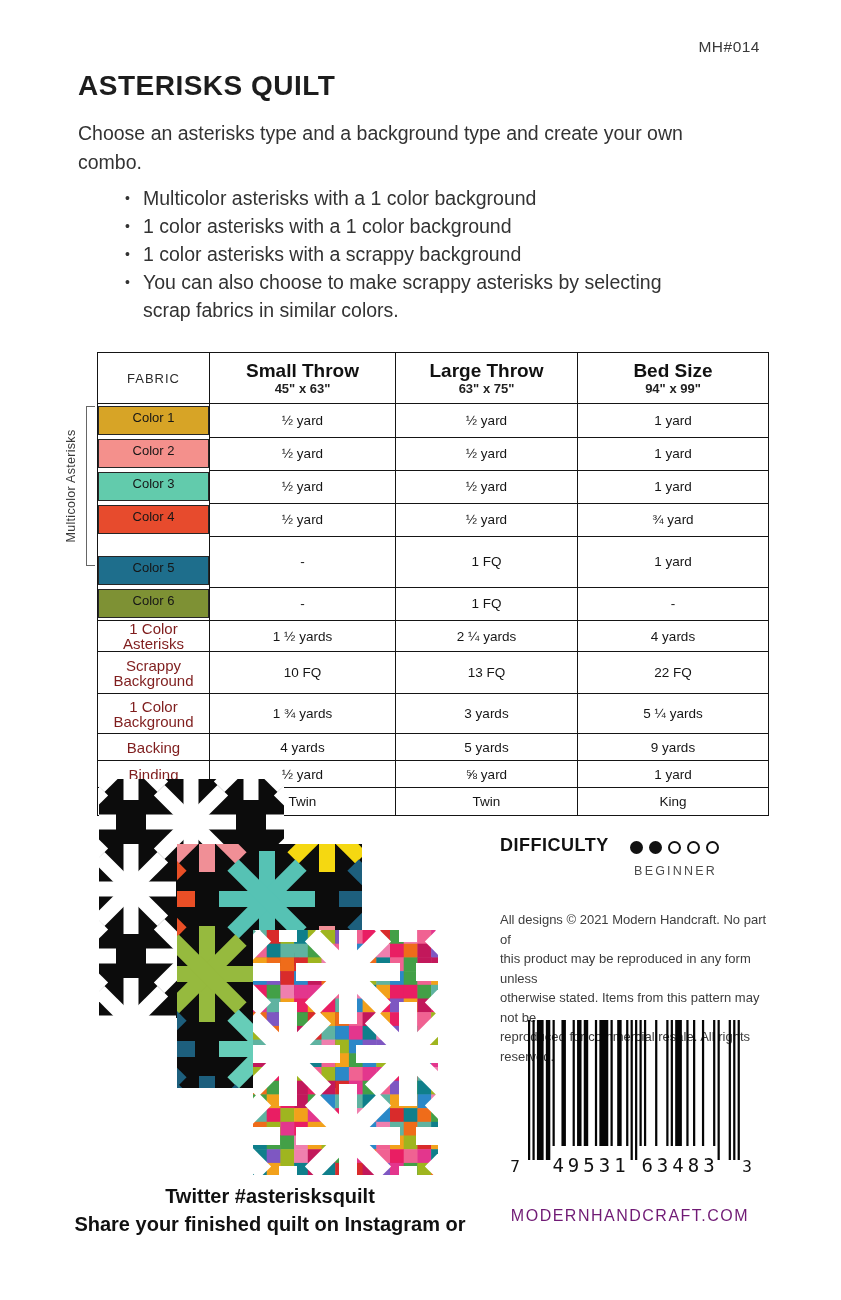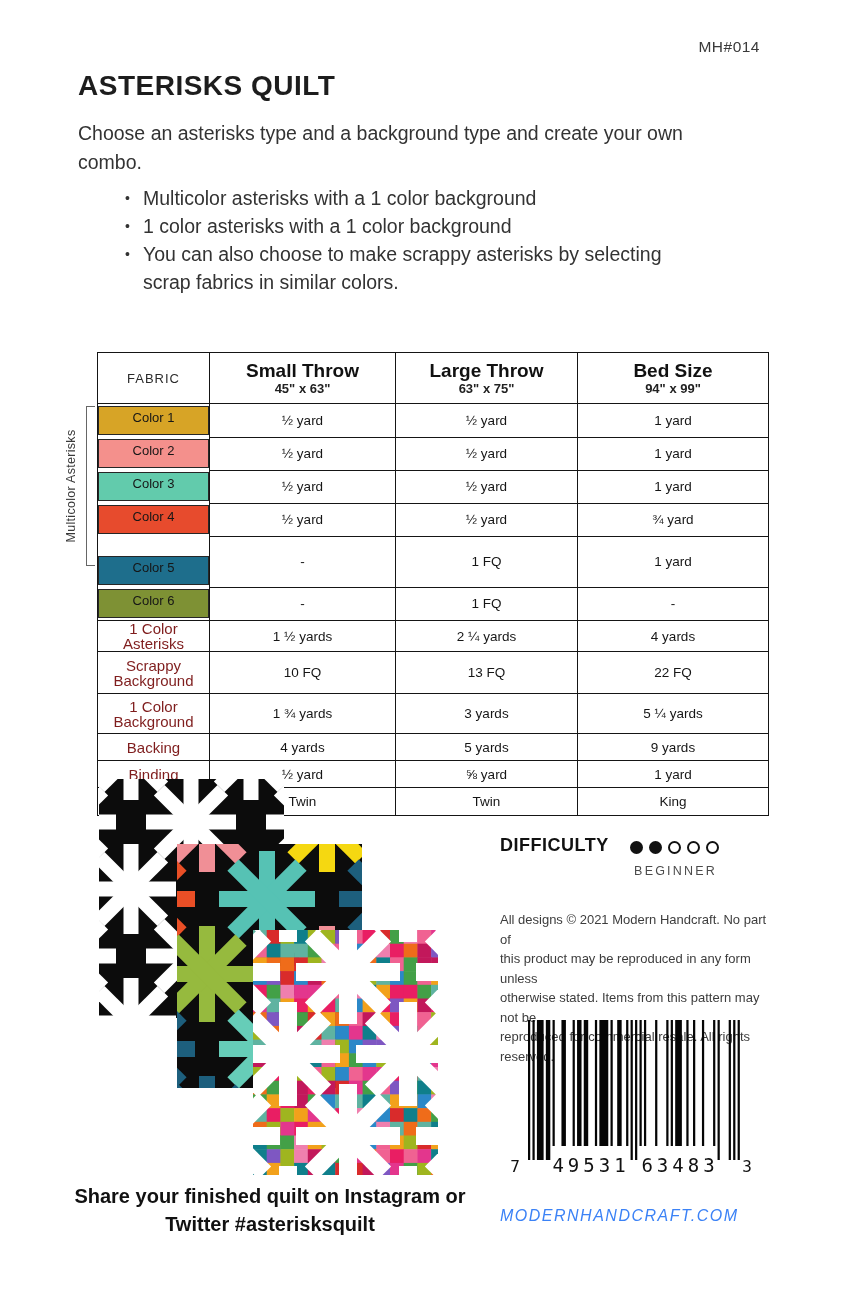--- a/index.html
+++ b/index.html
@@ -42,34 +42,35 @@
   .dots { position:absolute; left:630px; top:841px; display:flex; gap:6px; align-items:center; }
   .dot { width:13px; height:13px; border-radius:50%; }
   .dot.filled { background:#111; }
   .dot.open { border:2px solid #111; background:#fff; }
   .level { position:absolute; left:500px; top:864px; width:217px; text-align:right;
     font-size:12.5px; letter-spacing:2.2px; color:#4b4b4b; }
 
   .legal { position:absolute; left:500px; top:910px; width:280px; font-size:13px; line-height:19.5px; color:#3d3d3d; }
 
   .barcode { position:absolute; left:506px; top:1016px; }
-  .website { position:absolute; left:500px; top:1207px; width:260px; text-align:left;
-    font-size:16px; letter-spacing:1.5px; color:#3b82f6;font-style:italic; }
+  .website { position:absolute; left:500px; top:1207px; width:260px; text-align:center;
+    font-size:16px; letter-spacing:1.5px; color:#701a75; }
 </style>
 </head>
 <body>
 
 <div class="page">
 
   <div class="code">MH#014</div>
   <div class="title">ASTERISKS QUILT</div>
   <div class="intro">Choose an asterisks type and a background type and create your own combo.</div>
   <ul class="bullets">
       <li>Multicolor asterisks with a 1 color background</li>
       <li>1 color asterisks with a 1 color background</li>
+      <li>1 color asterisks with a scrappy background</li>
       <li>You can also choose to make scrappy asterisks by selecting scrap fabrics in similar colors.</li>
     </ul>
 
   <div class="bracket"></div>
   <div class="vlabel">Multicolor Asterisks</div>
 
   <table class="fab-table">
     <colgroup>
         <col style="width:112px">
         <col style="width:186px">
@@ -868,22 +869,22 @@
           <rect x="206" y="318" width="18" height="104" fill="#ffffff" transform="rotate(135 215 370)"></rect>
           <rect x="326" y="318" width="18" height="104" fill="#ffffff" transform="rotate(0 335 370)"></rect>
           <rect x="326" y="318" width="18" height="104" fill="#ffffff" transform="rotate(45 335 370)"></rect>
           <rect x="326" y="318" width="18" height="104" fill="#ffffff" transform="rotate(90 335 370)"></rect>
           <rect x="326" y="318" width="18" height="104" fill="#ffffff" transform="rotate(135 335 370)"></rect>
         </g>
       </svg>
     </div>
 
   <div class="share" id="share">
+      <div>Twitter #asterisksquilt</div>
       <div>Share your finished quilt on Instagram or</div>
-      <div>Twitter #asterisksquilt</div>
     </div>
 
   <div class="diff-row">
     <span class="diff-label">DIFFICULTY</span>
   </div>
   <div class="dots" id="dots">
       <span class="dot filled"></span>
       <span class="dot filled"></span>
       <span class="dot open"></span>
       <span class="dot open"></span>

